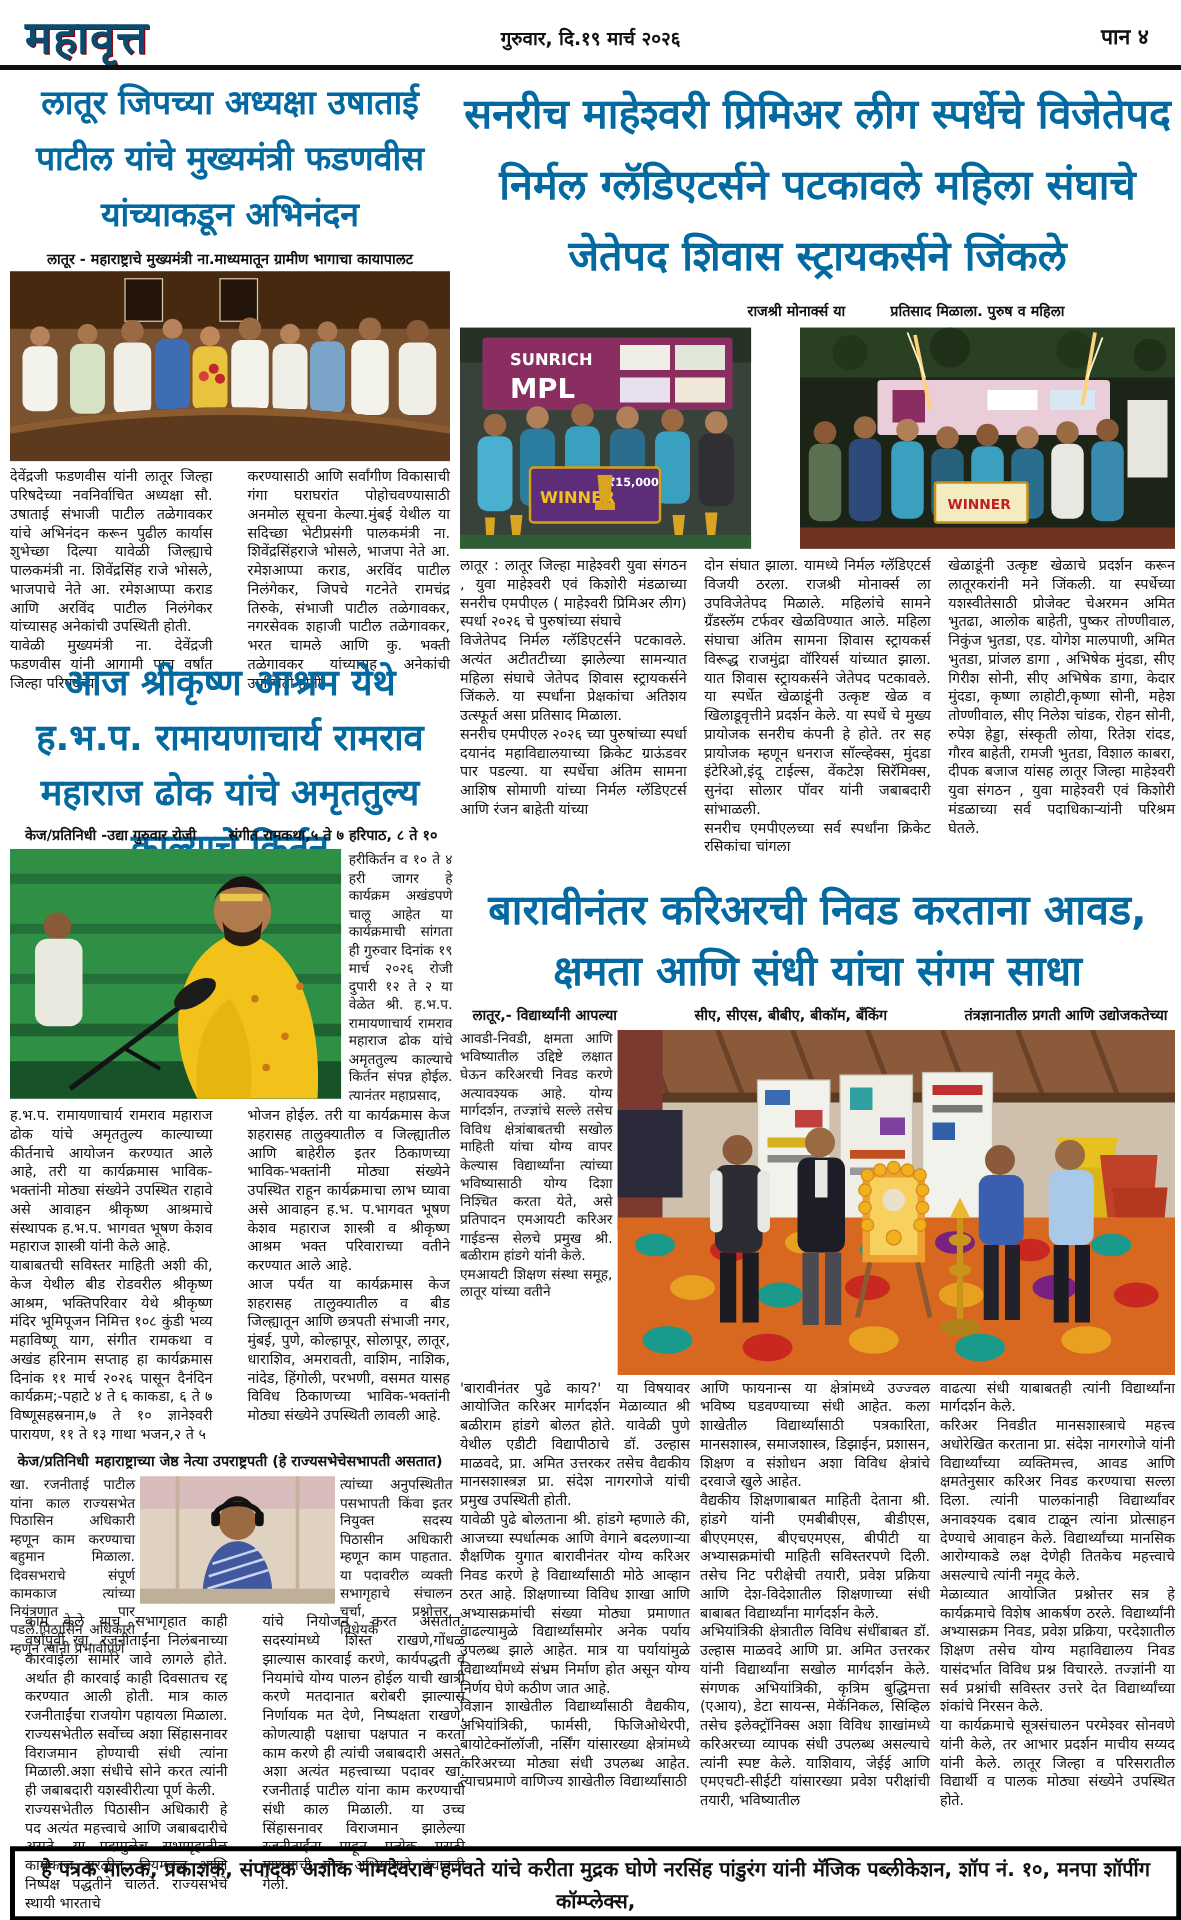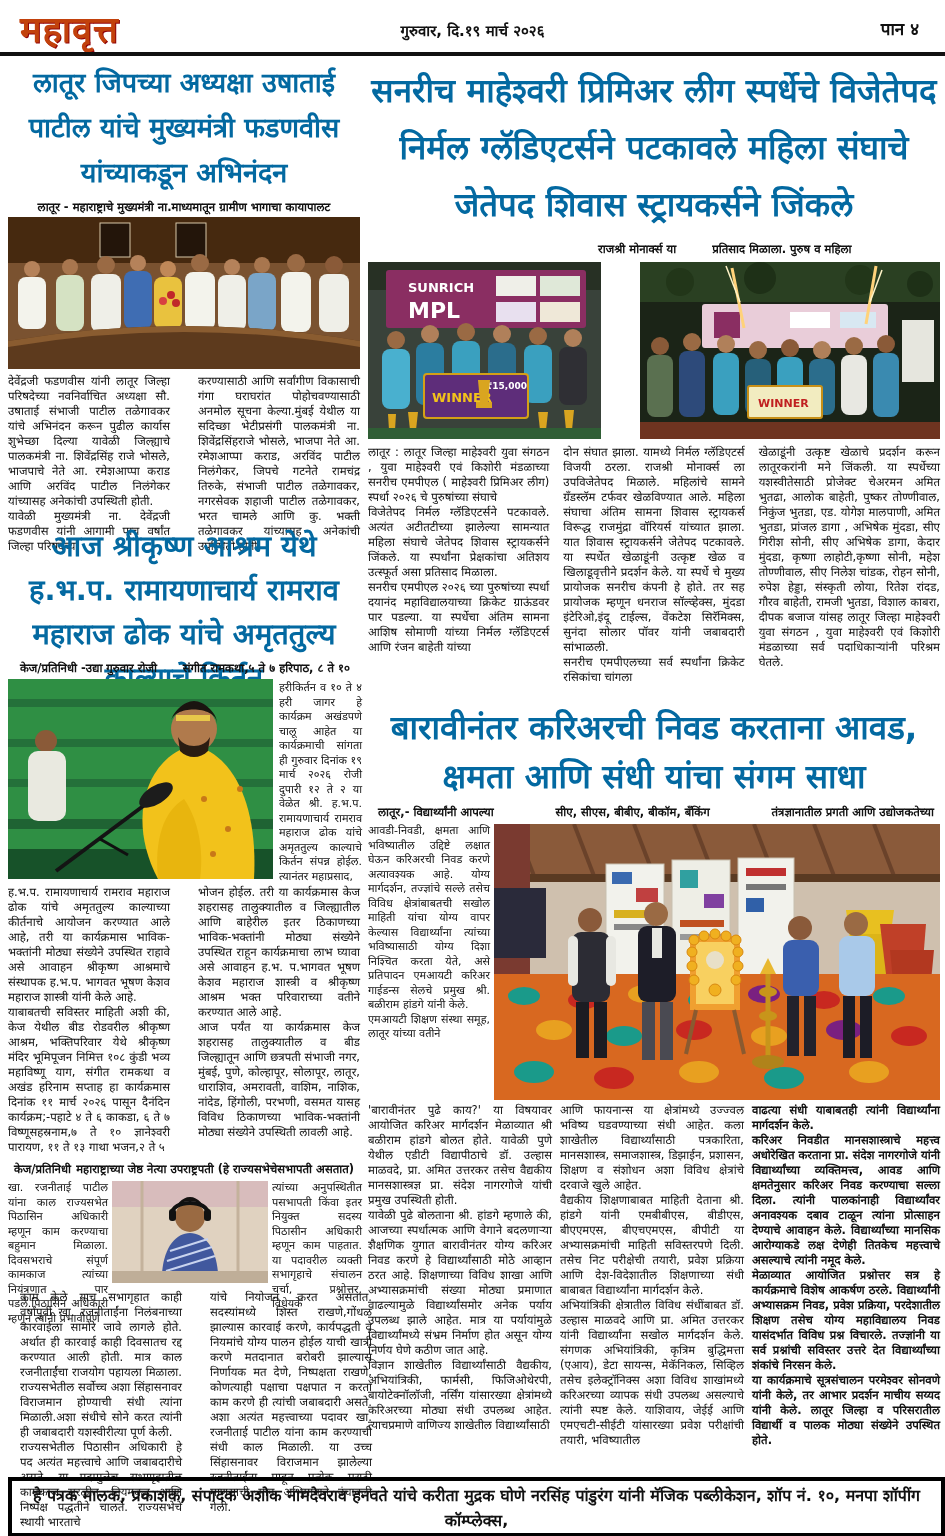--- a/index.html
+++ b/index.html
@@ -3,21 +3,21 @@
 <meta charset="utf-8">
 <style>
   html,body{margin:0;padding:0;background:#e9e9e9;}
   .page{
     position:relative;width:945px;height:1536px;margin:0 auto;
     background:#ffffff;overflow:hidden;
     font-family:"DejaVu Sans",sans-serif;color:#111;
   }
   .abs{position:absolute;}
   
-  .logo{left:20px;top:4px;font-size:36px;font-weight:800;color:#c2410c;
+  .logo{left:20px;top:4px;font-size:36px;font-weight:800;color:#0c4a6e;
         text-shadow:1px 1px 0 #8f0008;letter-spacing:1px;}
   .hdate{left:0;top:20px;width:945px;text-align:center;font-size:15px;font-weight:700;}
   .hpage{right:26px;top:17px;font-size:17px;font-weight:700;}
   .hrule{left:0;top:52px;width:945px;height:4px;background:#111;}
   
   .head{font-weight:800;text-align:center;color:#0369a1;}
   .h1a{left:8px;top:60px;width:352px;font-size:27px;line-height:45px;}
   .h2a{left:8px;top:524px;width:352px;font-size:29px;line-height:44px;}
   .h3a{left:4px;top:1125px;width:360px;font-size:24px;line-height:32px;}
   .hmpl{left:368px;top:62px;width:572px;font-size:33px;line-height:57px;}
@@ -356,21 +356,21 @@
       <rect x="349" y="172" width="12" height="62" fill="#1c1c26"></rect>
         <rect x="366" y="172" width="12" height="62" fill="#1c1c26"></rect>
     </g>
   </svg>
   <div class="abs bt" style="left:368px;top:1103px;width:184px;">'बारावीनंतर पुढे काय?' या विषयावर आयोजित करिअर मार्गदर्शन मेळाव्यात श्री बळीराम हांडगे बोलत होते. यावेळी पुणे येथील एडीटी विद्यापीठाचे डॉ. उल्हास माळवदे, प्रा. अमित उत्तरकर तसेच वैद्यकीय मानसशास्त्रज्ञ प्रा. संदेश नागरगोजे यांची प्रमुख उपस्थिती होती.
 यावेळी पुढे बोलताना श्री. हांडगे म्हणाले की, आजच्या स्पर्धात्मक आणि वेगाने बदलणाऱ्या शैक्षणिक युगात बारावीनंतर योग्य करिअर निवड करणे हे विद्यार्थ्यांसाठी मोठे आव्हान ठरत आहे. शिक्षणाच्या विविध शाखा आणि अभ्यासक्रमांची संख्या मोठ्या प्रमाणात वाढल्यामुळे विद्यार्थ्यांसमोर अनेक पर्याय उपलब्ध झाले आहेत. मात्र या पर्यायांमुळे विद्यार्थ्यांमध्ये संभ्रम निर्माण होत असून योग्य निर्णय घेणे कठीण जात आहे.
 विज्ञान शाखेतील विद्यार्थ्यांसाठी वैद्यकीय, अभियांत्रिकी, फार्मसी, फिजिओथेरपी, बायोटेक्नॉलॉजी, नर्सिंग यांसारख्या क्षेत्रांमध्ये करिअरच्या मोठ्या संधी उपलब्ध आहेत. त्याचप्रमाणे वाणिज्य शाखेतील विद्यार्थ्यांसाठी</div>
   <div class="abs bt" style="left:560px;top:1103px;width:184px;">आणि फायनान्स या क्षेत्रांमध्ये उज्ज्वल भविष्य घडवण्याच्या संधी आहेत. कला शाखेतील विद्यार्थ्यांसाठी पत्रकारिता, मानसशास्त्र, समाजशास्त्र, डिझाईन, प्रशासन, शिक्षण व संशोधन अशा विविध क्षेत्रांचे दरवाजे खुले आहेत.
 वैद्यकीय शिक्षणाबाबत माहिती देताना श्री. हांडगे यांनी एमबीबीएस, बीडीएस, बीएएमएस, बीएचएमएस, बीपीटी या अभ्यासक्रमांची माहिती सविस्तरपणे दिली. तसेच निट परीक्षेची तयारी, प्रवेश प्रक्रिया आणि देश-विदेशातील शिक्षणाच्या संधी बाबाबत विद्यार्थ्यांना मार्गदर्शन केले.
 अभियांत्रिकी क्षेत्रातील विविध संधींबाबत डॉ. उल्हास माळवदे आणि प्रा. अमित उत्तरकर यांनी विद्यार्थ्यांना सखोल मार्गदर्शन केले. संगणक अभियांत्रिकी, कृत्रिम बुद्धिमत्ता (एआय), डेटा सायन्स, मेकॅनिकल, सिव्हिल तसेच इलेक्ट्रॉनिक्स अशा विविध शाखांमध्ये करिअरच्या व्यापक संधी उपलब्ध असल्याचे त्यांनी स्पष्ट केले. याशिवाय, जेईई आणि एमएचटी-सीईटी यांसारख्या प्रवेश परीक्षांची तयारी, भविष्यातील</div>
-  <div class="abs bt" style="left:752px;top:1103px;width:188px;font-weight:bold;">वाढत्या संधी याबाबतही त्यांनी विद्यार्थ्यांना मार्गदर्शन केले.
+  <div class="abs bt" style="left:752px;top:1103px;width:188px;">वाढत्या संधी याबाबतही त्यांनी विद्यार्थ्यांना मार्गदर्शन केले.
 करिअर निवडीत मानसशास्त्राचे महत्त्व अधोरेखित करताना प्रा. संदेश नागरगोजे यांनी विद्यार्थ्यांच्या व्यक्तिमत्त्व, आवड आणि क्षमतेनुसार करिअर निवड करण्याचा सल्ला दिला. त्यांनी पालकांनाही विद्यार्थ्यांवर अनावश्यक दबाव टाळून त्यांना प्रोत्साहन देण्याचे आवाहन केले. विद्यार्थ्यांच्या मानसिक आरोग्याकडे लक्ष देणेही तितकेच महत्त्वाचे असल्याचे त्यांनी नमूद केले.
 मेळाव्यात आयोजित प्रश्नोत्तर सत्र हे कार्यक्रमाचे विशेष आकर्षण ठरले. विद्यार्थ्यांनी अभ्यासक्रम निवड, प्रवेश प्रक्रिया, परदेशातील शिक्षण तसेच योग्य महाविद्यालय निवड यासंदर्भात विविध प्रश्न विचारले. तज्ज्ञांनी या सर्व प्रश्नांची सविस्तर उत्तरे देत विद्यार्थ्यांच्या शंकांचे निरसन केले.
 या कार्यक्रमाचे सूत्रसंचालन परमेश्वर सोनवणे यांनी केले, तर आभार प्रदर्शन माचीय सय्यद यांनी केले. लातूर जिल्हा व परिसरातील विद्यार्थी व पालक मोठ्या संख्येने उपस्थित होते.</div>
 
   <div class="abs footer">
     <div>हे पत्रक मालक, प्रकाशक, संपादक अशोक नामदेवराव हनवते यांचे करीता मुद्रक घोणे नरसिंह पांडुरंग यांनी मॅजिक पब्लीकेशन, शॉप नं. १०, मनपा शॉपींग कॉम्प्लेक्स,</div>
     <div>गांधी चौक, लातूर - ४१३५१२ येथे छापून कार्यालय द्रोपत माय निवास, खडक हनुमान मंदिर, मिलिंद नगर, लातूर ता. जि. लातूर - ४१३५१२ येथे प्रकाशित केले.</div>
   </div>
 
 </div>

